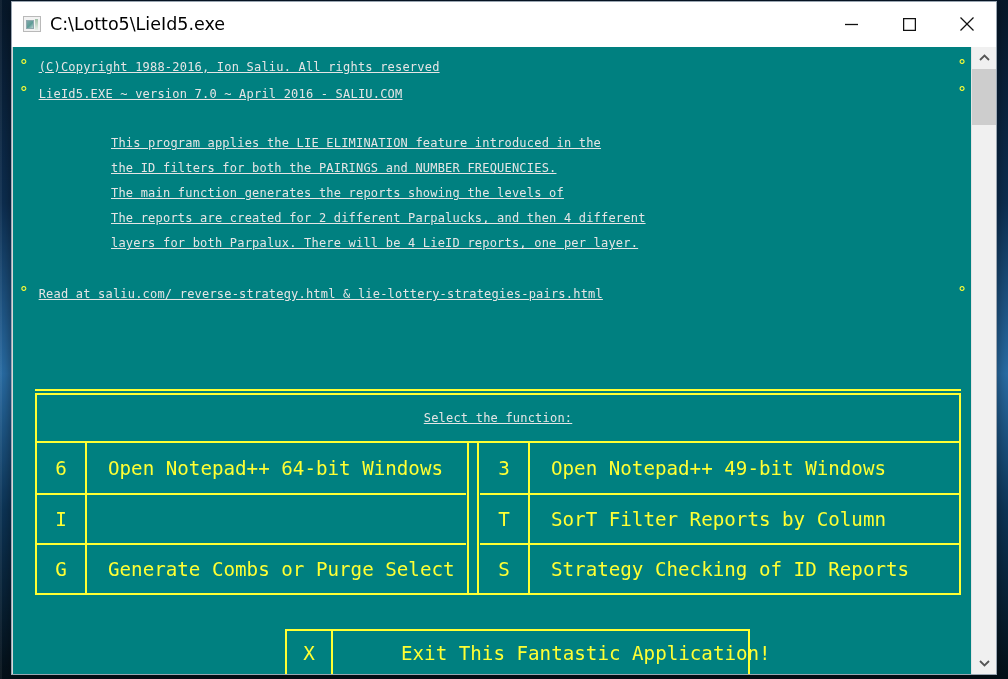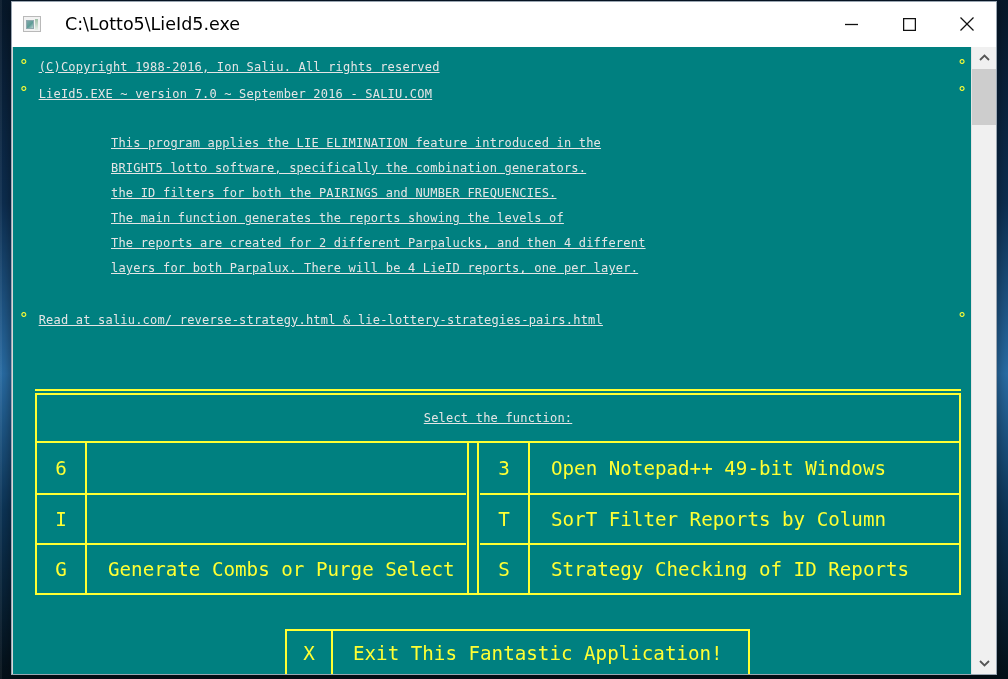--- a/index.html
+++ b/index.html
@@ -40,21 +40,20 @@
 
   
   .titlebar {
     height: 44px;
     min-height: 44px;
     background: #ffffff;
     display: flex;
     align-items: center;
     border-bottom: 1px solid #ffffff;
     position: relative;
-    gap: 15px;
   }
   .title-icon {
     width: 18px;
     height: 16px;
     margin-left: 11px;
     margin-right: 9px;
     flex: 0 0 auto;
     position: relative;
     background: #f2f2f2;
     border: 1px solid #b9b9b9;
@@ -265,20 +264,21 @@
     flex: 0 0 2px;
     align-self: stretch;
     background: #ffff33;
   }
   .ex-label {
     flex: 1 1 auto;
     padding-left: 20px;
     color: #ffff33;
     font-size: 19.2px;
     white-space: pre;
+    margin-left: 48px;
   }
 
   
   .scrollbar {
     flex: 0 0 24px;
     background: #f0f0f0;
     display: flex;
     flex-direction: column;
     border-left: 1px solid #e3e3e3;
   }
@@ -338,28 +338,27 @@
       <div class="console">
 
         <div class="top-block">
           <div class="deg-line">
             <span class="deg">°</span>
             <span class="deg-body line">(C)Copyright 1988-2016, Ion Saliu. All rights reserved</span>
             <span class="deg">°</span>
           </div>
           <div class="deg-line">
             <span class="deg">°</span>
-            <span class="deg-body line">LieId5.EXE ~ version 7.0 ~ September 2016 - SALIU.COM</span>
+            <span class="deg-body line">LieId5.EXE ~ version 7.0 ~ April 2016 - SALIU.COM</span>
             <span class="deg">°</span>
           </div>
         </div>
 
         <div class="para">
           <div class="line">This program applies the LIE ELIMINATION feature introduced in the</div>
-          <div class="line">BRIGHT5 lotto software, specifically the combination generators.</div>
           <div class="line">the ID filters for both the PAIRINGS and NUMBER FREQUENCIES.</div>
           <div class="line">The main function generates the reports showing the levels of</div>
           <div class="line">The reports are created for 2 different Parpalucks, and then 4 different</div>
           <div class="line">layers for both Parpalux. There will be 4 LieID reports, one per layer.</div>
         </div>
 
         <div class="deg-line readline">
           <span class="deg">°</span>
           <span class="deg-body line">Read at saliu.com/ reverse-strategy.html &amp; lie-lottery-strategies-pairs.html</span>
           <span class="deg">°</span>
@@ -370,20 +369,21 @@
           <div class="mb-header">
             <span class="line">Select the function:</span>
           </div>
           <div class="mb-sep"></div>
 
           <div class="mb-grid">
             <div class="mb-col left">
               <div class="mb-row">
                 <span class="mb-key">6</span>
                 <span class="mb-vsep"></span>
+                <span class="mb-label">Open Notepad++ 64-bit Windows</span>
               </div>
               <div class="mb-row">
                 <span class="mb-key">I</span>
                 <span class="mb-vsep"></span>
               </div>
               <div class="mb-row">
                 <span class="mb-key">G</span>
                 <span class="mb-vsep"></span>
                 <span class="mb-label">Generate Combs or Purge Select</span>
               </div>

